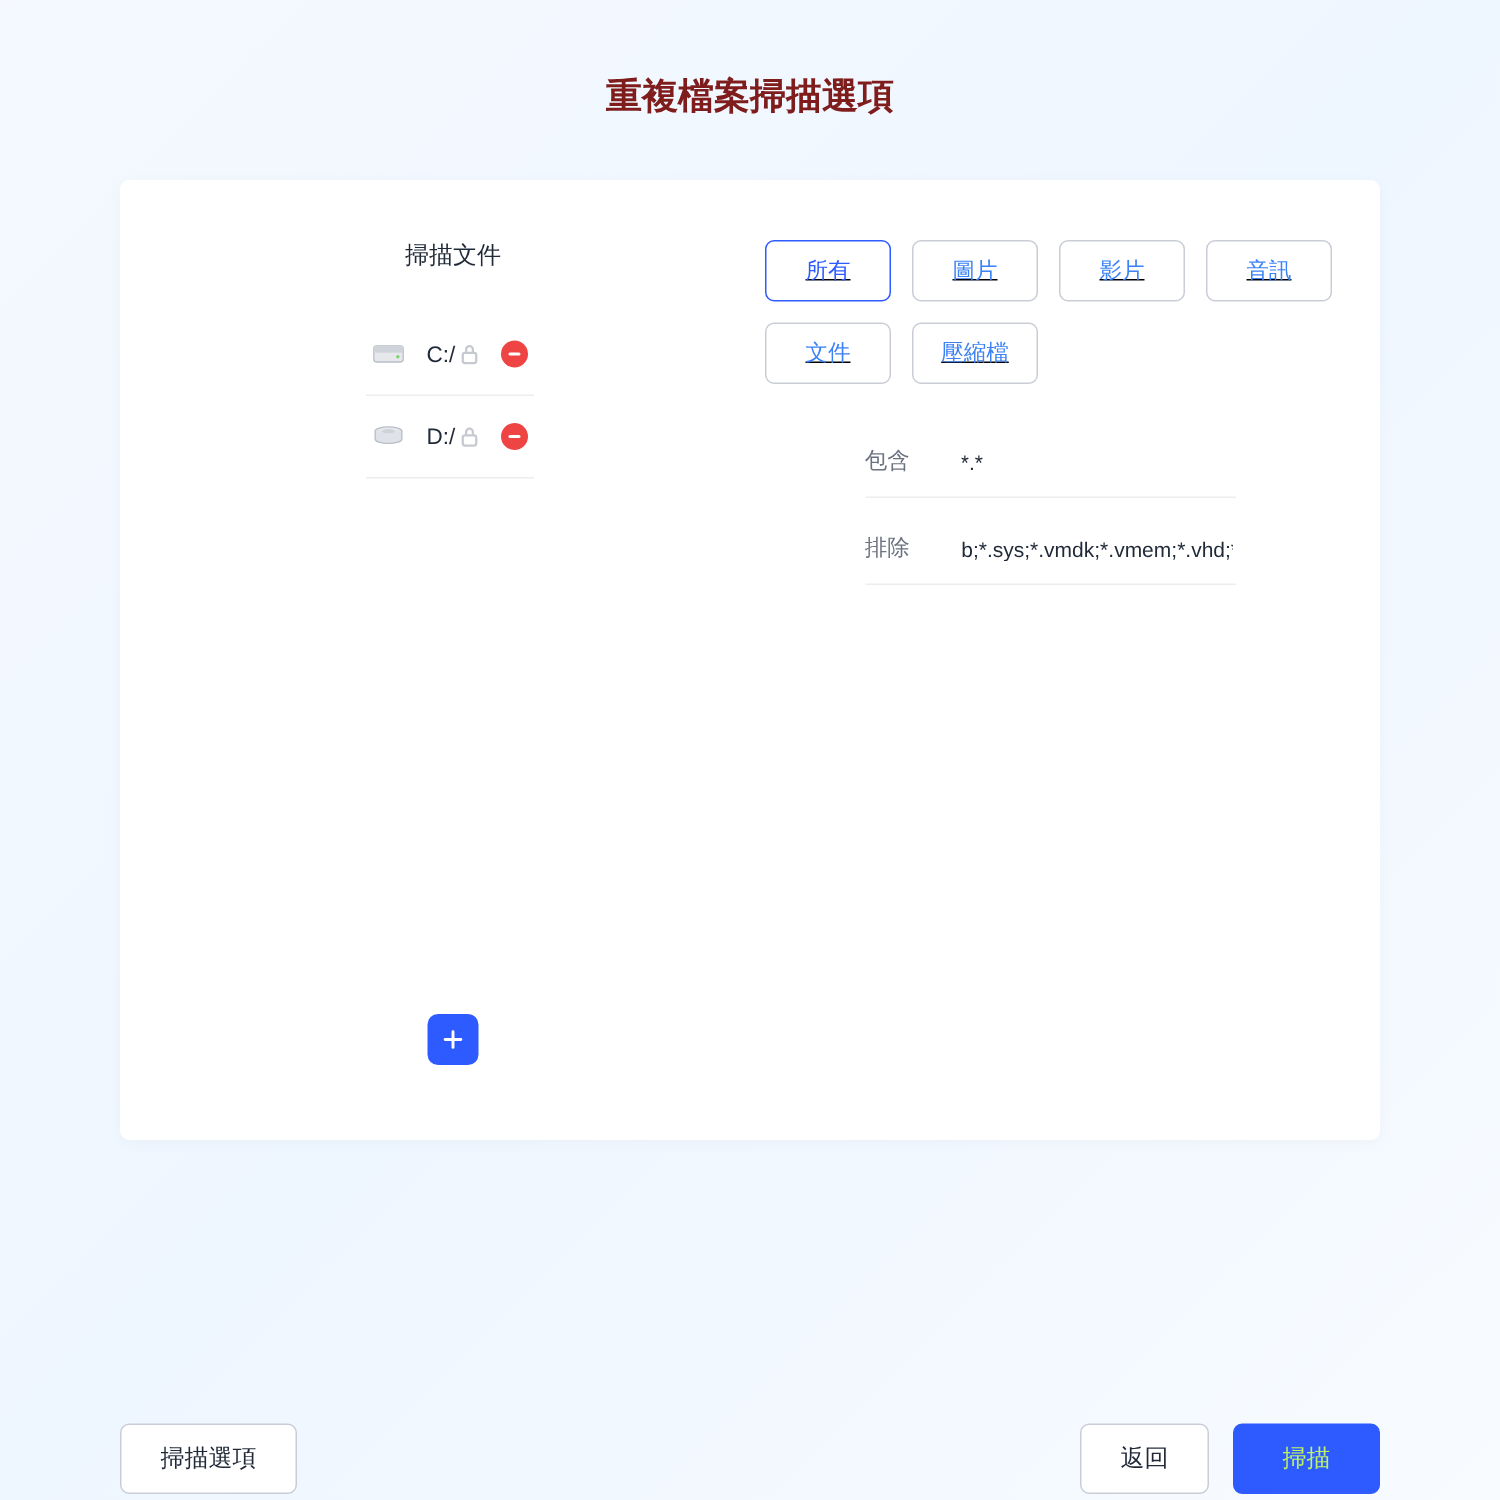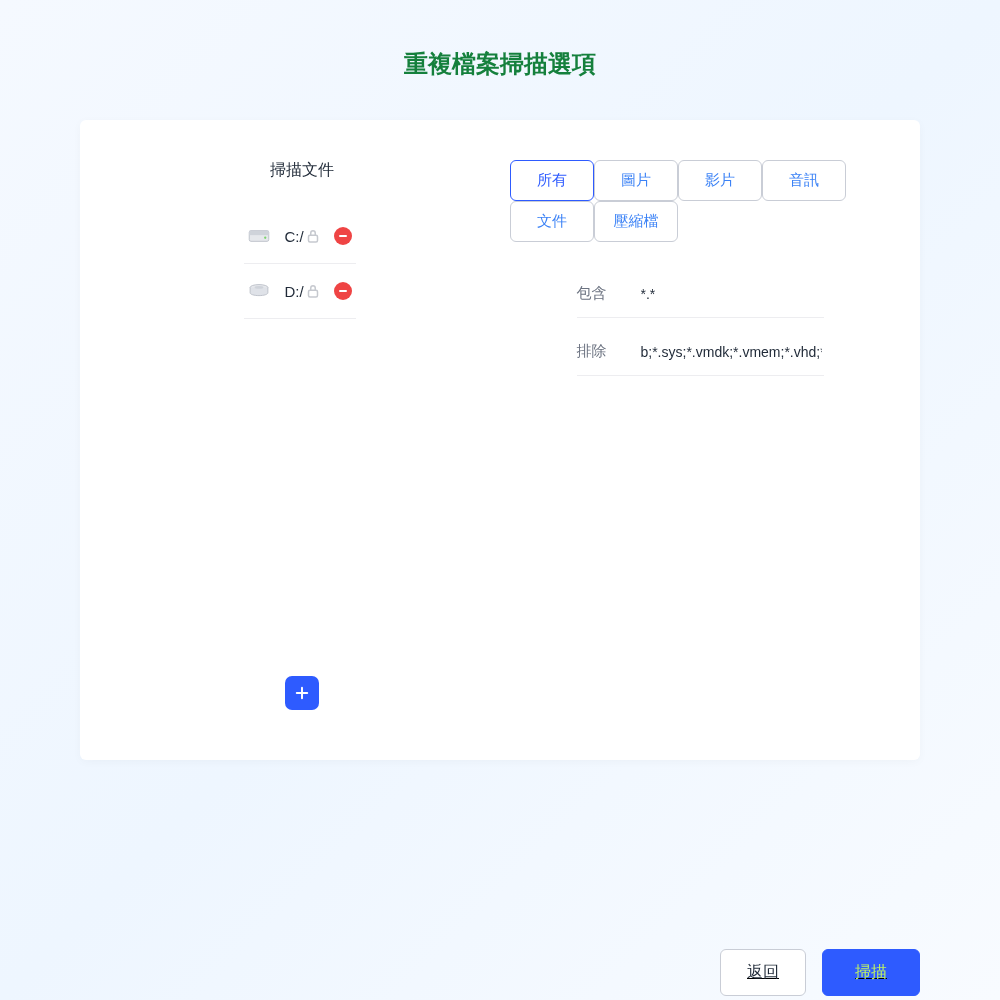--- a/index.html
+++ b/index.html
@@ -8,21 +8,21 @@
     background: linear-gradient(135deg, #f5f9ff 0%, #eef6ff 50%, #f8fbff 100%);
     width: 1000px;
     height: 1000px;
     overflow: hidden;
     position: relative;
   }
   .page-title {
     text-align: center;
     font-size: 24px;
     font-weight: 600;
-    color: #15803d;
+    color: #7f1d1d;
     padding: 48px 0 40px;
   }
   .card {
     background: #ffffff;
     margin: 0 80px;
     border-radius: 6px;
     box-shadow: 0 2px 10px rgba(0,0,0,0.03);
     padding: 40px 30px 30px;
     display: flex;
     gap: 20px;
@@ -84,21 +84,23 @@
     border-radius: 7px;
     display:flex;align-items:center;justify-content:center;
     cursor:pointer;
     margin-left: 4px;
     margin-bottom: 20px;
   }
   .add-btn svg { color:#fff; }
   .type-chips {
     display:flex;
     flex-wrap:wrap;
+    gap: 14px;
     margin-bottom: 28px;
+    text-decoration: underline;
   }
   .chip {
     border: 1px solid #c9cdd6;
     border-radius: 6px;
     padding: 10px 0;
     width: 84px;
     text-align:center;
     font-size: 15px;
     color: #3b82f6;
     cursor:pointer;
@@ -131,21 +133,21 @@
     overflow:hidden;
   }
   .footer {
     position:absolute;
     left:0; right:0; bottom:0;
     padding: 0 80px 4px;
     display:flex;
     align-items:flex-end;
   }
   .footer-left { }
-  .footer-right { margin-left:auto; display:flex; gap:16px;text-decoration:underline; }
+  .footer-right { margin-left:auto; display:flex; gap:16px; }
   .btn {
     border-radius:6px;
     padding: 12px 26px;
     font-size:16px;
     cursor:pointer;
     border:1px solid #c9cdd6;
     background:#fff;
     color:#1f2937;
   }
   .btn.primary {
@@ -230,17 +232,20 @@
     </div>
 
     <div class="pattern-row">
       <div class="pattern-label">排除</div>
       <input class="pattern-value" value="b;*.sys;*.vmdk;*.vmem;*.vhd;*.vhdx;*.avhd;*.vdi;*.vbox;*.sav;" style="">
     </div>
   </div>
 </div>
 
 <div class="footer">
+  <div class="footer-left">
+    <button class="btn">掃描選項</button>
+  </div>
   <div class="footer-right">
     <button class="btn">返回</button>
     <button class="btn primary">掃描</button>
   </div>
 </div>
 
 </body></html>

